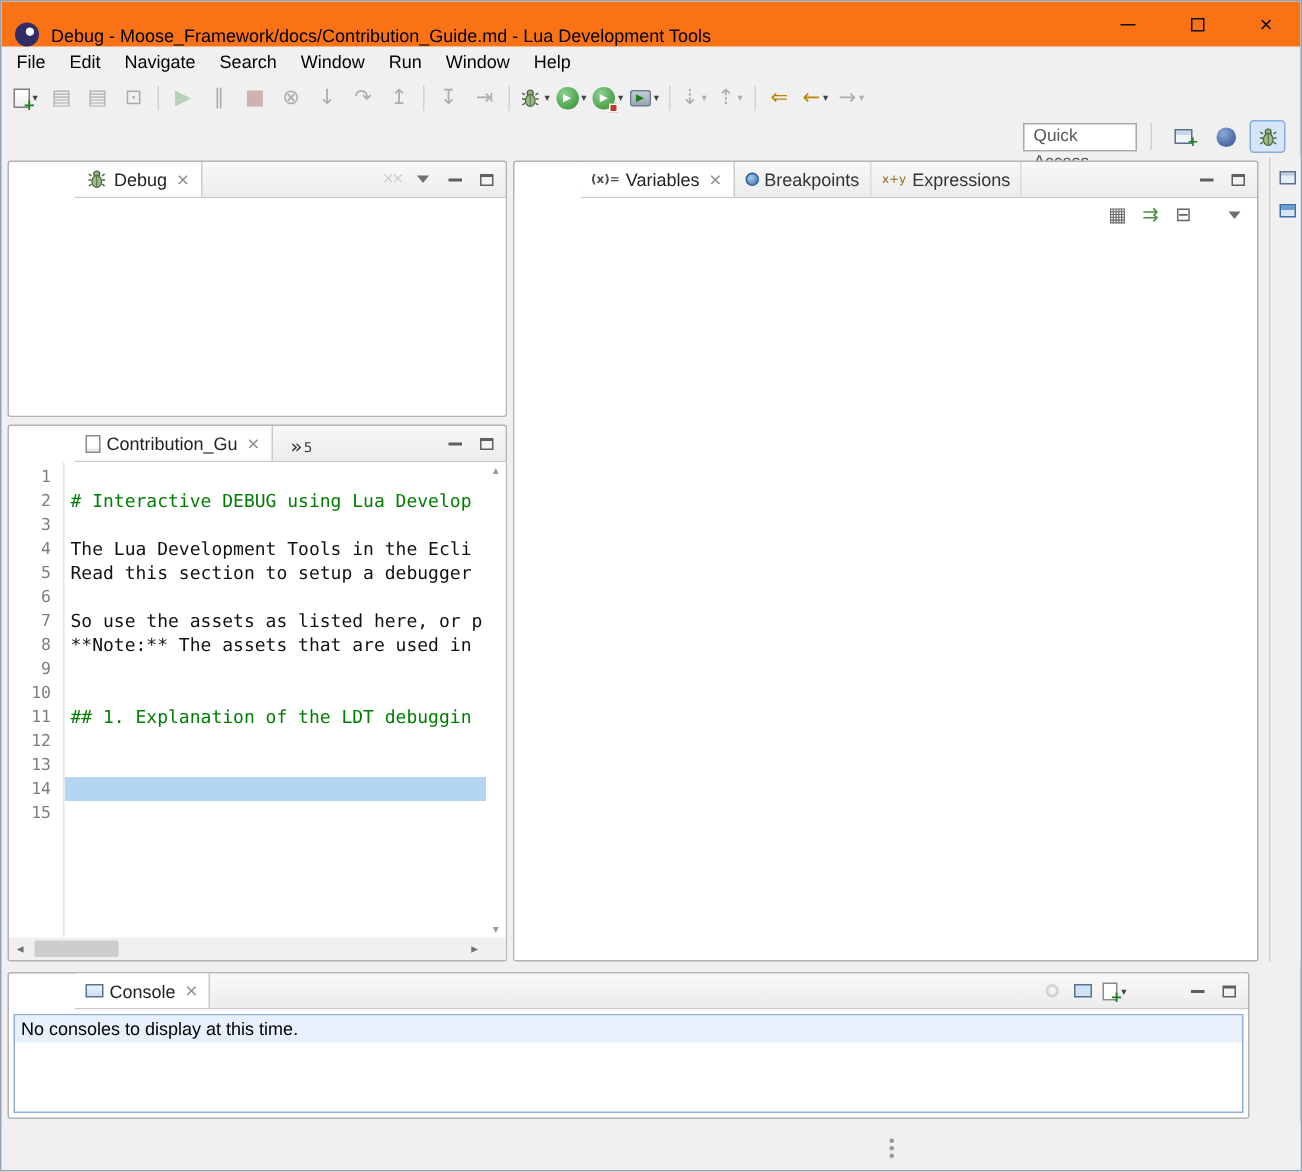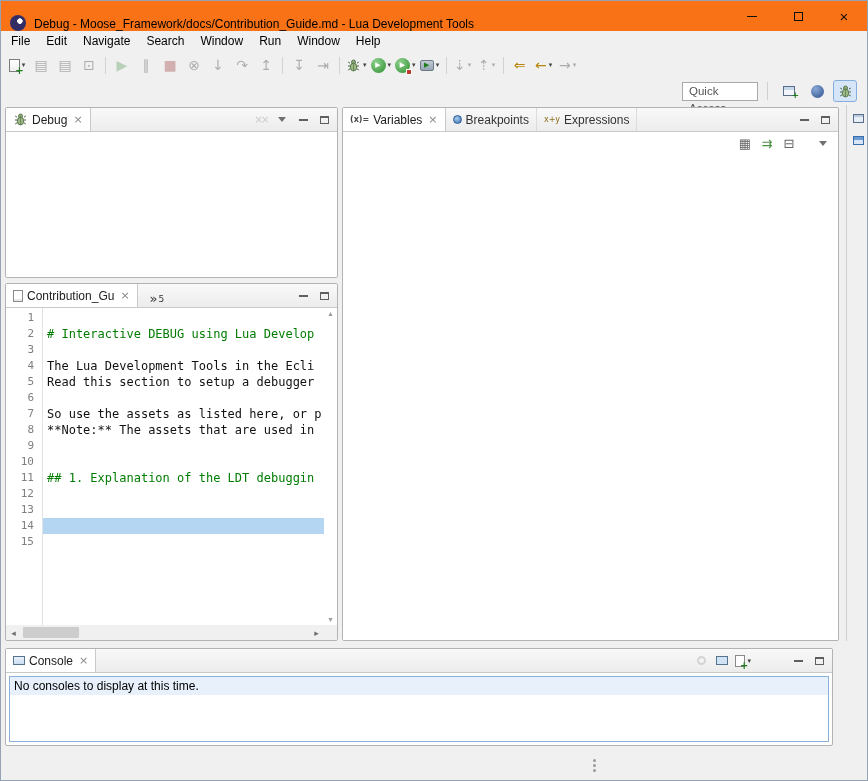--- a/index.html
+++ b/index.html
@@ -35,21 +35,21 @@
   .quick-access{width:76px;height:19px;line-height:17px;background:#fff;border:1px solid #a9a9a9;font-size:11.5px;color:#555;padding:0 6px;}
   .v-sep{width:1px;height:18px;background:#cfcfcf;margin:0 5px;}
   .persp-btn{width:24px;height:22px;display:flex;align-items:center;justify-content:center;border-radius:3px;}
   .persp-btn.active{background:#d6e6f8;border:1px solid #84aede;}
   .ic-newpersp{width:12px;height:10px;border:1px solid #5a6e8c;background:linear-gradient(#c7d7ea 0 3px,#f2f6fb 3px);position:relative;display:block;}
   .ic-newpersp::after{content:"+";position:absolute;right:-5px;bottom:-5px;color:#1e7d1e;font:bold 9px "DejaVu Sans",sans-serif;}
   .ic-lua{width:13px;height:13px;border-radius:50%;background:radial-gradient(circle at 35% 30%,#89a9d8,#2c4f8a);display:block;}
 
   
   .panel{position:absolute;background:#fff;border:1px solid #b3b3b3;border-radius:2px;}
-  .panel-header{position:relative;height:24px;background:linear-gradient(#f9f9f9,#ececec);border-bottom:1px solid #c9c9c9;display:flex;align-items:stretch;border-radius:2px 2px 0 0;}
+  .panel-header{position:relative;height:24px;background:linear-gradient(#f9f9f9,#ececec);border-bottom:1px solid #c9c9c9;display:flex;align-items:stretch;border-radius:2px 2px 0 0;margin-left:44px;}
   .tab{display:flex;align-items:center;gap:4px;padding:0 7px;font-size:12px;color:#222;white-space:nowrap;}
   .tab.active{background:#fff;border-right:1px solid #c9c9c9;}
   .tab.inactive{border-right:1px solid #dcdcdc;color:#333;}
   .tab-label{white-space:nowrap;}
   .tab-close{font-family:"DejaVu Sans",sans-serif;font-size:11px;color:#8a8a8a;margin-left:2px;}
   .header-actions{margin-left:auto;display:flex;align-items:center;padding-right:3px;gap:1px;}
   .hbtn{width:20px;height:20px;display:flex;align-items:center;justify-content:center;border-radius:2px;}
   .hbtn.wide{width:auto;padding:0 2px;}
   .hbtn.disabled{opacity:.45;}
   .gap{margin-left:34px;}

